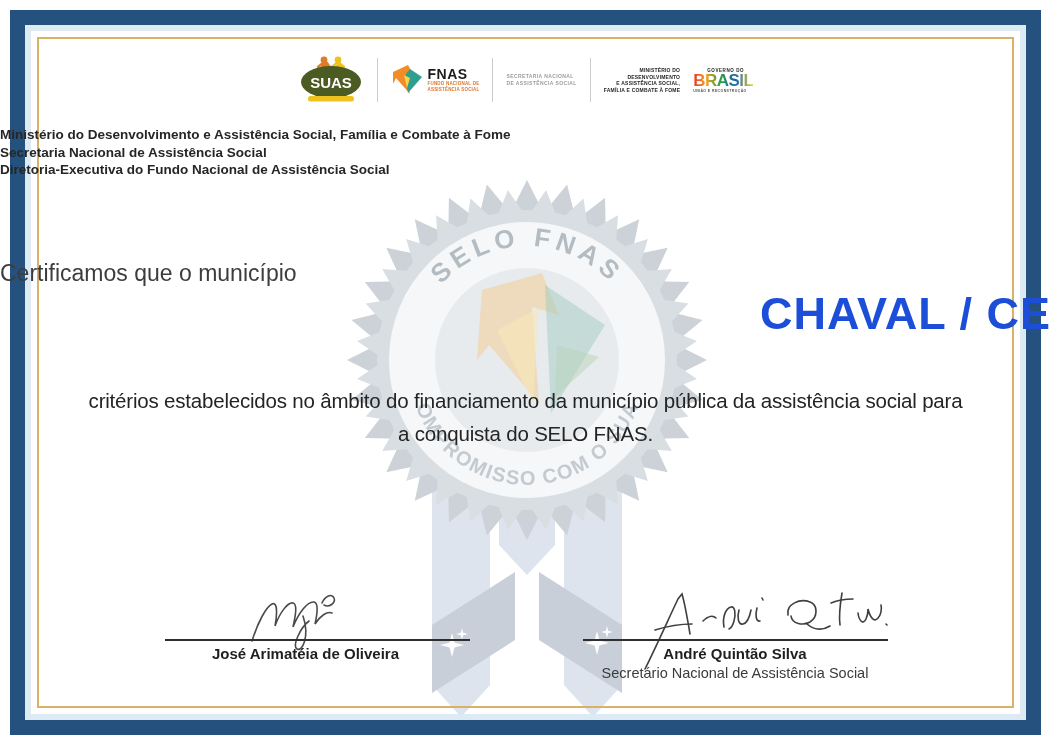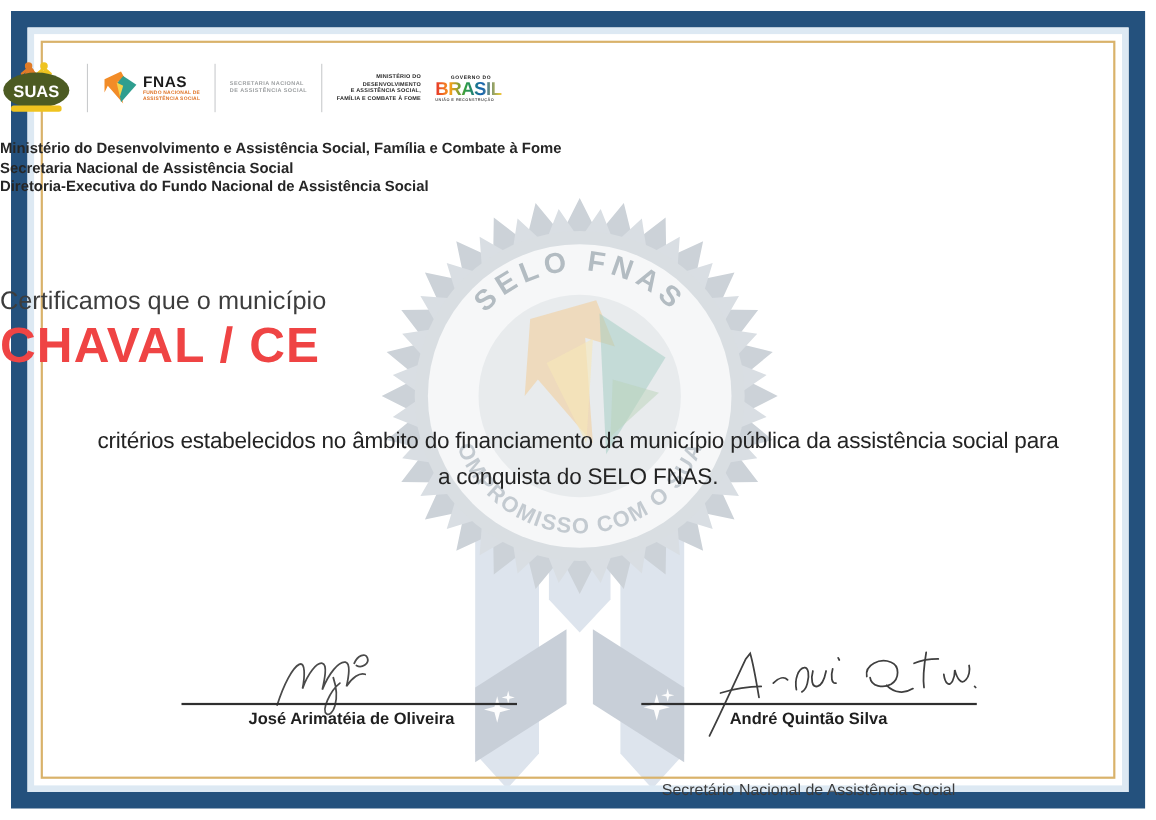--- a/index.html
+++ b/index.html
@@ -6,58 +6,58 @@
   .page{position:relative;width:1051px;height:745px;background:#ffffff;overflow:hidden;
         font-family:"Liberation Sans", sans-serif;}
   
   .b-navy{position:absolute;inset:10px;border:15px solid #24517d;pointer-events:none;}
   .b-blue{position:absolute;inset:25px;border:6px solid #dde9f3;pointer-events:none;}
   .b-gold{position:absolute;inset:37px;border:2px solid #d9b26a;background:#f0f0ef;pointer-events:none;}
   
   .watermark{position:absolute;left:327px;top:145px;width:400px;height:580px;}
   
   .logos-row{position:absolute;top:54px;left:0;width:100%;height:52px;
-             display:flex;align-items:center;justify-content:flex-start;gap:13px;}
+             display:flex;align-items:center;justify-content:center;gap:13px;}
   .logo-divider{width:1px;height:44px;background:#c9cbcd;}
   .suas-box{width:66px;height:50px;}
   .fnas-box{display:flex;align-items:center;gap:5px;}
   .fnas-text .fnas-word{font-size:14px;font-weight:bold;color:#1b1b1b;letter-spacing:.5px;line-height:13px;}
   .fnas-text .fnas-sub{font-size:4.5px;font-weight:bold;color:#e0762a;line-height:5.5px;letter-spacing:.2px;}
   .secretaria-box{font-size:5px;font-weight:bold;color:#9a9d9f;line-height:7px;letter-spacing:.4px;}
   .ministerio-box{font-size:5px;font-weight:bold;color:#1f1f1f;line-height:6.5px;letter-spacing:.2px;text-align:right;}
   .brasil-box{text-align:left;}
   .governo-top{font-size:4.5px;font-weight:bold;color:#222;letter-spacing:.6px;margin-left:14px;}
   .brasil-word{font-size:17px;font-weight:900;letter-spacing:-.5px;line-height:16px;
       background:linear-gradient(90deg,#e6332a 0%,#f9a01b 22%,#2e9e41 45%,#1262b3 70%,#f3d02f 100%);
       -webkit-background-clip:text;background-clip:text;color:transparent;}
   .brasil-sub{font-size:3.5px;font-weight:bold;color:#555;letter-spacing:.4px;}
   
   .org-block{position:absolute;top:126px;left:0;width:100%;
              font-size:13.5px;font-weight:bold;color:#262626;line-height:17.5px;}
   .org-block div{white-space:nowrap;}
   
   .intro{position:absolute;top:260px;left:0;width:100%;
          font-size:23px;color:#3d3d3d;white-space:nowrap;}
-  .muni{position:absolute;top:288px;left:0;width:100%;text-align:left;
-        font-size:45px;font-weight:bold;color:#ef4444;letter-spacing:1px;white-space:nowrap;}
+  .muni{position:absolute;top:288px;left:0;width:100%;text-align:right;
+        font-size:45px;font-weight:bold;color:#1d4ed8;letter-spacing:1px;white-space:nowrap;}
   .statement{position:absolute;top:384px;left:0;width:100%;text-align:center;
              font-size:20.5px;color:#242424;line-height:33px;letter-spacing:-.2px;}
   .statement div{white-space:nowrap;}
   .statement b{font-weight:bold;}
   
   .sig-scribble{position:absolute;}
   .sig-line{position:absolute;border-top:2px solid #2f2f2f;height:0;}
   .sig-line-left{left:165px;top:639px;width:305px;}
   .sig-line-right{left:583px;top:639px;width:305px;}
   .sig-name{position:absolute;font-size:15px;font-weight:bold;color:#1f1f1f;text-align:center;}
   .sig-title{position:absolute;font-size:14.5px;color:#3b3b3b;line-height:19px;text-align:center;}
-  .sig-name-left{left:152px;top:645px;width:335px;}
+  .sig-name-left{left:138px;top:645px;width:335px;}
   .sig-title-left{left:150px;top:664px;width:335px;}
   .sig-name-right{left:565px;top:645px;width:340px;}
-  .sig-title-right{left:565px;top:664px;width:340px;margin-top:46px;}
+  .sig-title-right{left:565px;top:664px;width:340px;}
 </style>
 </head>
 <body>
 
 <div class="page">
 
   <svg class="watermark" viewBox="0 0 400 580" aria-hidden="true">
 
     <g>
       <polygon points="105,280 163,280 163,540 134,572 105,540" fill="#dde4ed"></polygon>

